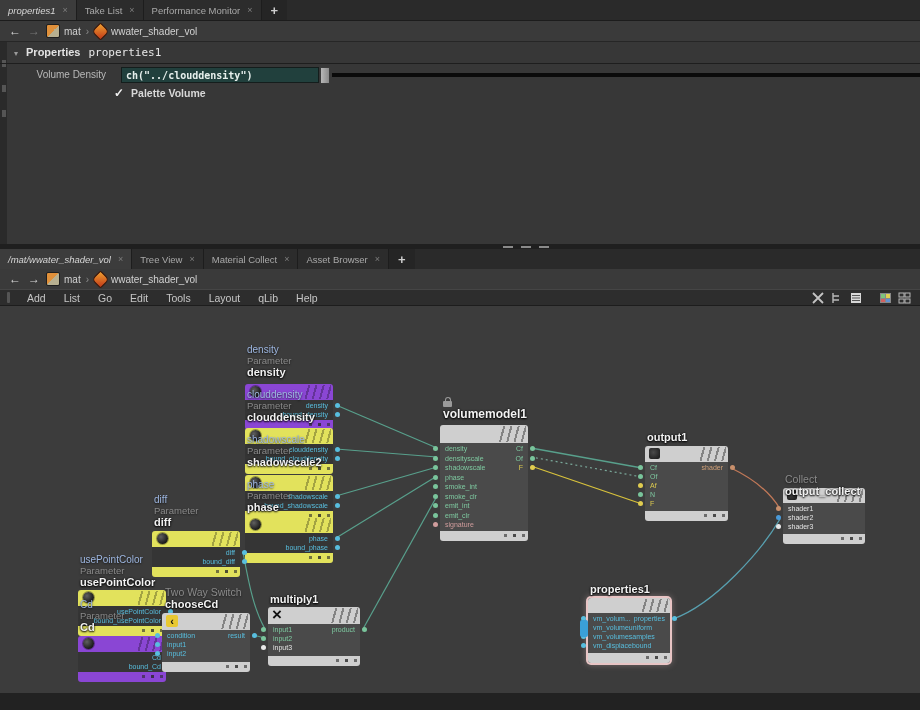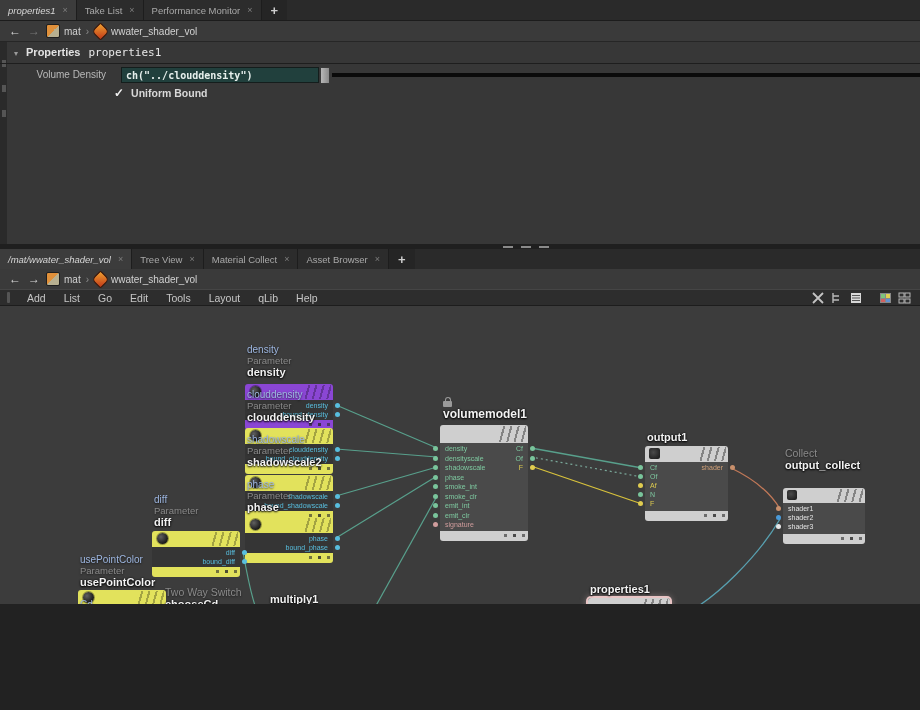--- a/index.html
+++ b/index.html
@@ -1,16 +1,16 @@
 <!DOCTYPE html>
 <html><head>
 <meta charset="utf-8">
 <style>
   html,body{margin:0;padding:0;background:#222;}
-  .screen{position:relative;width:920px;height:604px;background:#2f2f2f;overflow:hidden;
+  .screen{position:relative;width:920px;height:693px;background:#2f2f2f;overflow:hidden;
           font-family:"Liberation Sans",sans-serif;color:#c8c8c8;-webkit-font-smoothing:antialiased;}
   
   .tabbar{position:absolute;left:0;width:920px;height:20px;background:#252525;display:flex;align-items:stretch;border-bottom:1px solid #1c1c1c;}
   .tab{display:flex;align-items:center;gap:7px;padding:0 8px;font-size:9.5px;color:#a9a9a9;background:#2c2c2c;border-right:1px solid #1d1d1d;cursor:default;}
   .tab.active{background:#3c3c3c;color:#d6d6d6;}
   .tab.active .tab-label{font-style:italic;}
   .tab-close{font-size:9px;color:#7d7d7d;}
   .tab-new{display:flex;align-items:center;padding:0 9px;font-size:13px;font-weight:bold;color:#cfcfcf;}
   .tab-fill{flex:1;background:#2a2a2a;}
   
@@ -148,21 +148,21 @@
 
     <div class="prow-f" style="top:24px">
       <span class="lab">Volume Density</span>
       <input class="pfield" style="left: 113px; width: 188px;" value="ch(&quot;../clouddensity&quot;)">
       <span class="handle" style="left:312px"></span>
       <span class="track" style="left:324px"></span>
     </div>
 
     <div class="chkrow" style="left:114px;top:44px">
       <span class="chk">✓</span>
-      <span class="chklab">Uniform Bound</span>
+      <span class="chklab">Palette Volume</span>
     </div>
 
 
   </div>
 
   <div class="splitter">
     <span class="grip" style="left:503px"></span>
       <span class="grip" style="left:521px"></span>
       <span class="grip" style="left:539px"></span>
   </div>
@@ -666,21 +666,21 @@
     </div>
     <div class="ntext" style="left:270px;top:287px">
       <div class="tname">multiply1</div>
     </div>
     <div class="ntext" style="left:443px;top:102px">
       <div class="tname" style="font-size:12px">volumemodel1</div>
     </div>
     <div class="ntext" style="left:647px;top:125px">
       <div class="tname">output1</div>
     </div>
-    <div class="ntext" style="left:785px;top:142px">
+    <div class="ntext" style="left:785px;top:168px">
       <div class="ttype" style="font-size:10.5px">Collect</div>
       <div class="tname">output_collect</div>
     </div>
     <div class="ntext" style="left:590px;top:277px">
       <div class="tname">properties1</div>
     </div>
 
   </div>
 </div>
 

